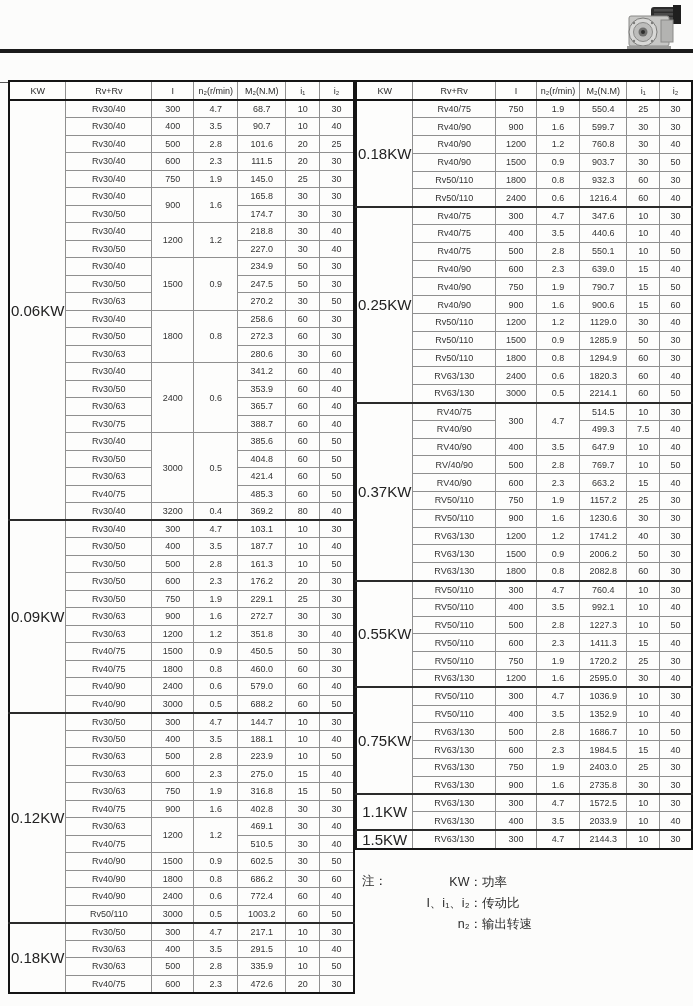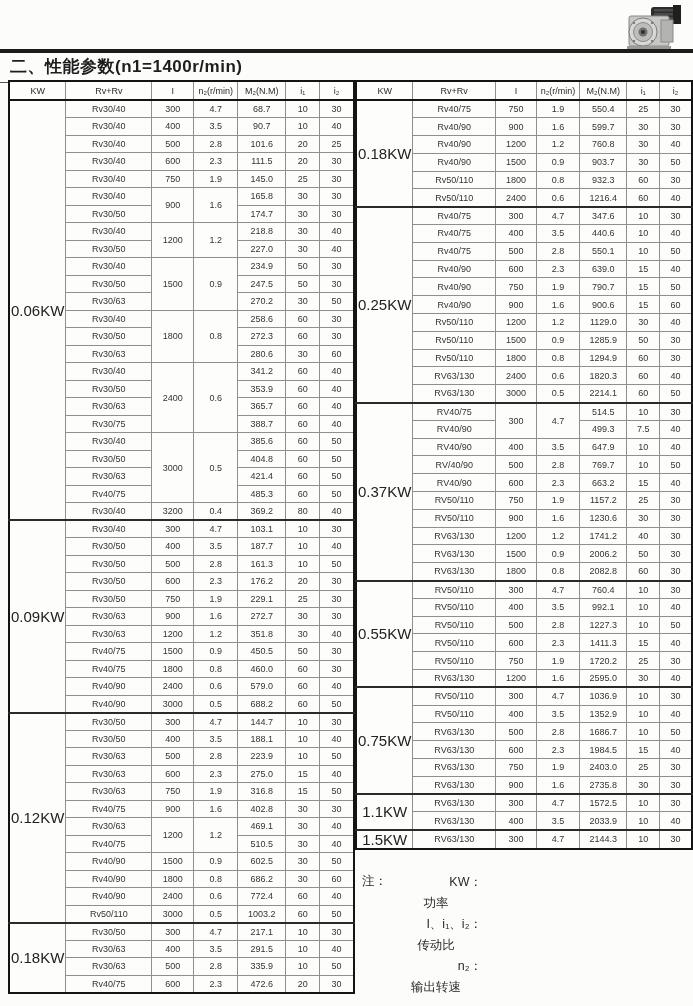--- a/index.html
+++ b/index.html
@@ -27,21 +27,21 @@
   .ptable thead tr{height:19px;}
   .ptable th{font-size:9px;font-weight:normal;border-bottom:2px solid #141414;color:#2b2b2b;}
   .t-left tbody tr{height:17.5px;}
   .t-right tbody tr{height:17.8px;}
   .ptable tr.group-start td{border-top:2px solid #2a2a2a;}
   .ptable td.kw-cell{font-size:15px;color:#222;}
   .ptable td.model-cell{font-size:9px;}
   .notes{position:absolute;left:362px;top:872px;font-size:12.5px;color:#2a2a2a;}
   .notes-prefix{position:absolute;left:0;top:1px;}
   .notes-list{margin-left:28px;}
-  .note-row{display:flex;line-height:21px;flex-direction:column;}
+  .note-row{display:flex;line-height:21px;}
   .note-term{width:92px;text-align:right;}
   .note-def{text-align:center;}
 </style>
 </head>
 <body>
 
 <div class="page">
 
   <div class="logo">
     <svg width="80" height="48" viewBox="0 0 80 48">
@@ -59,21 +59,20 @@
       <circle cx="27" cy="19" r="1.2" fill="#7c7c7a"></circle>
       <circle cx="45" cy="19" r="1.2" fill="#7c7c7a"></circle>
       <circle cx="27" cy="37" r="1.2" fill="#7c7c7a"></circle>
       <circle cx="45" cy="37" r="1.2" fill="#7c7c7a"></circle>
       <rect x="20" y="42" width="44" height="3" fill="#9a9a98"></rect>
     </svg>
   </div>
 
   <div class="rule-top"></div>
 
-  <h1 class="title">二、性能参数(n1=1400r/min)</h1>
 
   <div class="rule-title"></div>
 
   <div id="table-left" class="tablewrap t-left">
       <table class="ptable">
         <colgroup>
           <col style="width: 46px;">
           <col style="width: 86px;">
           <col style="width: 42px;">
           <col style="width: 44px;">

